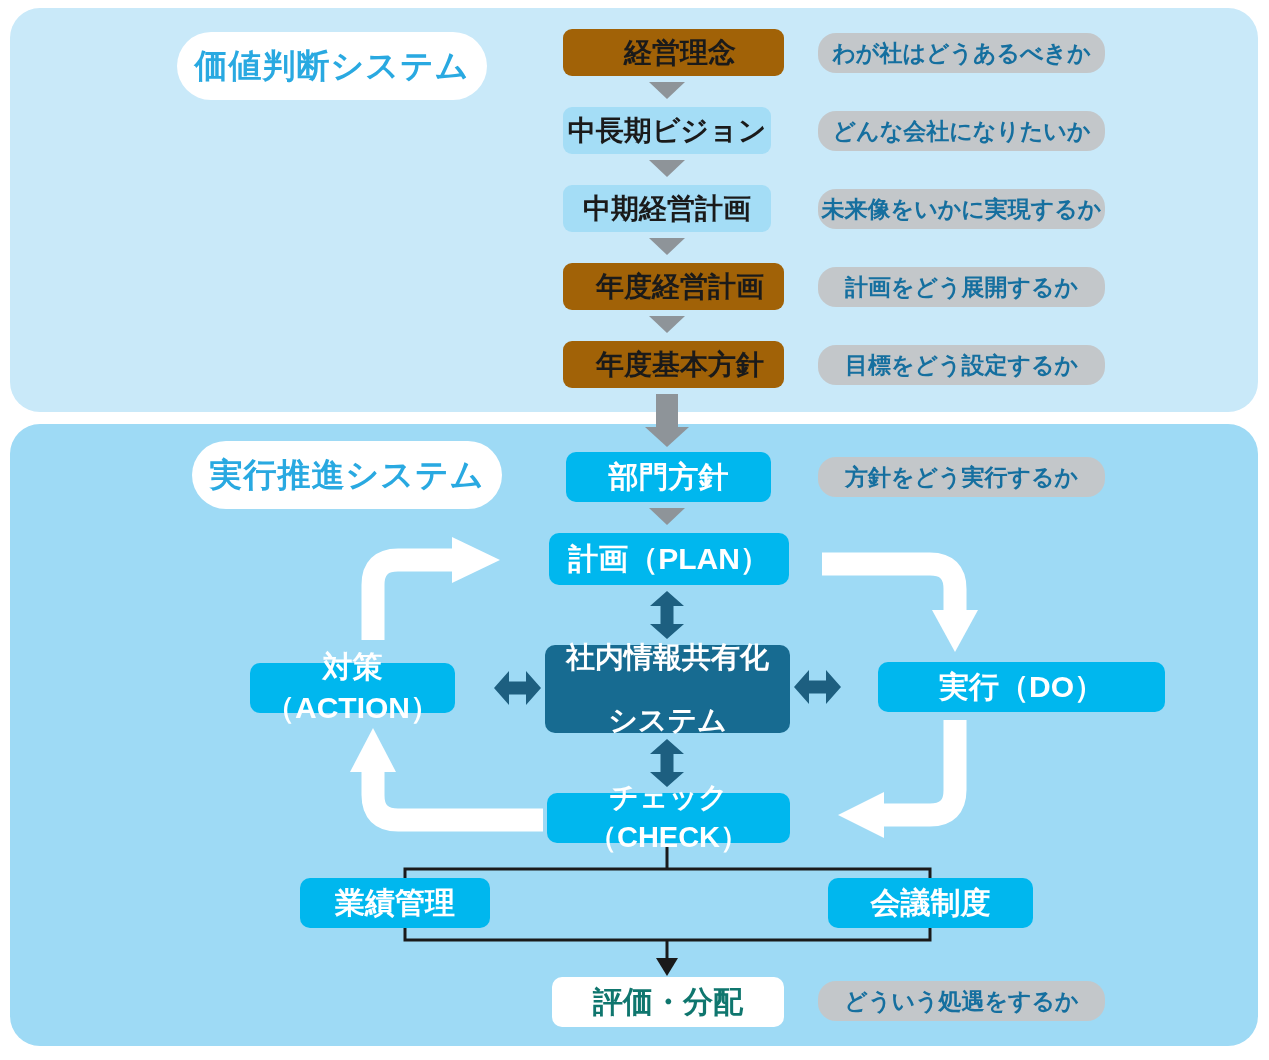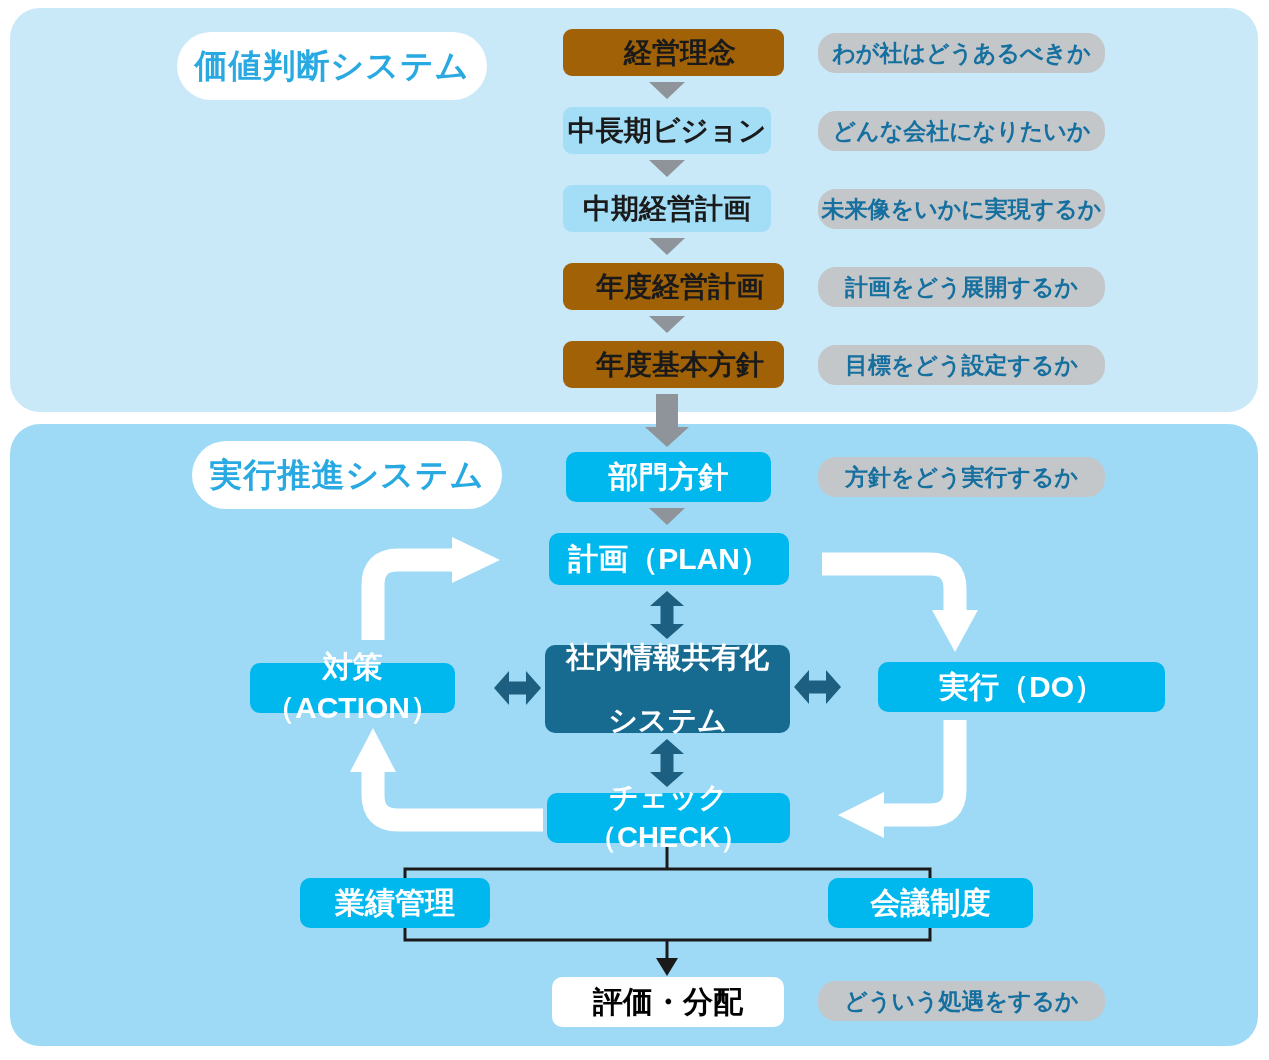--- a/index.html
+++ b/index.html
@@ -9,21 +9,21 @@
   #panel-bottom{top:424px;height:622px;background:#9EDAF5;}
   #arrows{position:absolute;left:0;top:0;z-index:2;}
   .box{position:absolute;z-index:3;display:flex;align-items:center;justify-content:center;text-align:center;font-weight:bold;}
   .pill{width:310px;height:68px;border-radius:34px;background:#ffffff;color:#29A9E1;font-size:33px;letter-spacing:1px;}
   .step{left:563px;width:208px;height:47px;border-radius:9px;font-size:28px;color:#1A1A1A;}
   .step.white{background:#a16207;padding-left:13px;}
   .step.blue{background:#A4DDF6;}
   .note{left:818px;width:287px;height:40px;background:#C3C7CA;color:#156F9F;font-size:23px;border-radius:18px;}
   .cyan{background:#00B7EE;color:#ffffff;border-radius:10px;font-size:30px;}
   .hub{background:#176B91;color:#ffffff;border-radius:10px;font-size:29px;line-height:1.35;flex-direction:column;}
-  .whitebox{background:#ffffff;color:#000000;border-radius:10px;font-size:30px;}
+  .whitebox{background:#ffffff;color:#0f766e;border-radius:10px;font-size:30px;}
 </style>
 </head>
 <body>
 
 <div id="canvas">
 
   <div id="panel-top" class="panel"></div>
   <div id="panel-bottom" class="panel"></div>
 
   <svg id="arrows" width="1269" height="1060" viewBox="0 0 1269 1060">

